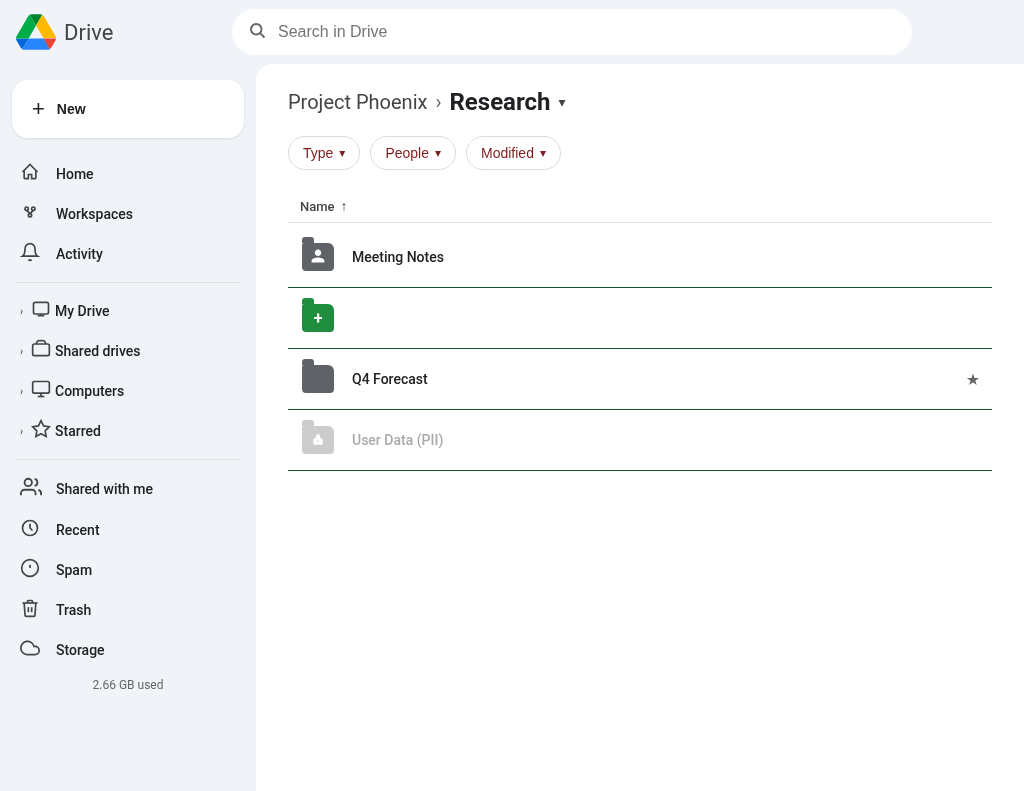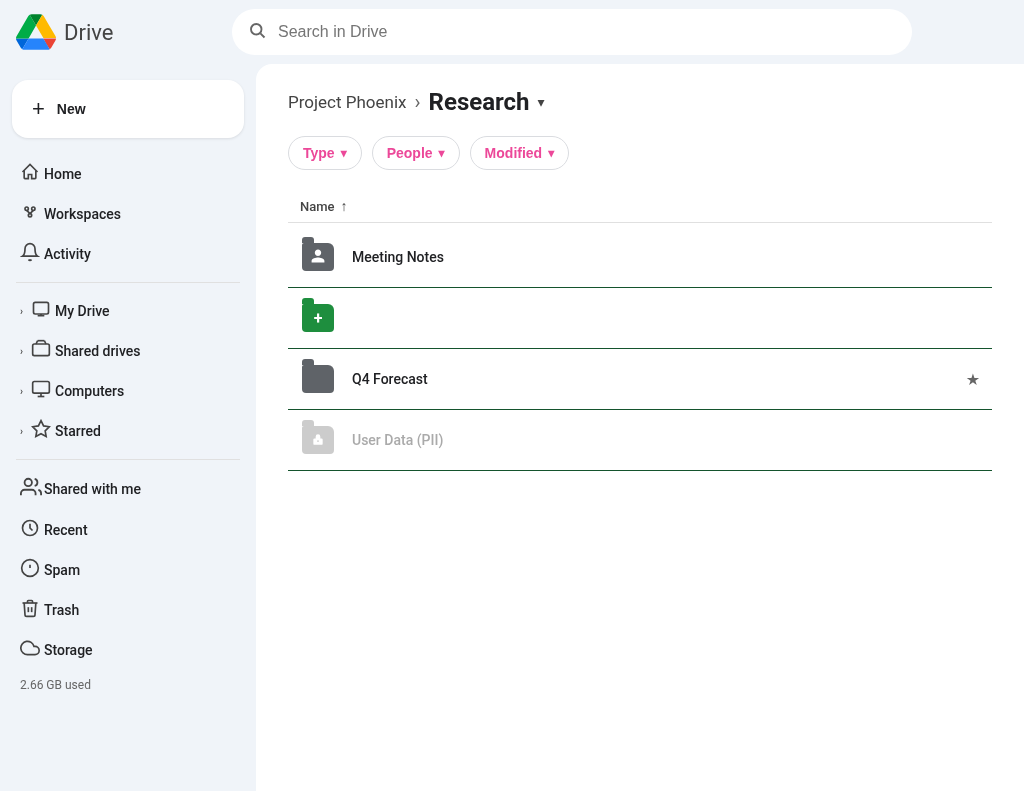--- a/index.html
+++ b/index.html
@@ -93,21 +93,21 @@
     }
     .new-plus {
       font-size: 22px;
       font-weight: 300;
       color: #202124;
     }
 
     .sidebar-item {
       display: flex;
       align-items: center;
-      gap: 4px;
+      gap: 16px;
       padding: 8px 16px 8px 20px;
       cursor: pointer;
       border-radius: 0 24px 24px 0;
       margin-right: 16px;
       font-size: 14px;
       color: #202124;
       font-weight: 500;
     }
     .sidebar-item.expandable {
       gap: 4px;
@@ -129,41 +129,42 @@
     .sidebar-divider {
       height: 1px;
       background: #e0e0e0;
       margin: 8px 16px;
     }
 
     .storage-info {
       padding: 8px 20px;
       font-size: 12px;
       color: #666;
+      text-align: center;
     }
 
     
     .content-area {
       flex: 1;
       background: #fff;
       border-radius: 16px 0 0 0;
       padding: 24px 32px;
       overflow-y: auto;
       margin-top: 0;
     }
 
     
     .breadcrumb {
       display: flex;
       align-items: center;
       gap: 8px;
       margin-bottom: 20px;
     }
     .breadcrumb-parent {
-      font-size: 17px;
+      font-size: 20px;
       color: #444;
       font-weight: 400;
       cursor: pointer;
     }
     .breadcrumb-chevron {
       font-size: 20px;
       color: #666;
     }
     .breadcrumb-current {
       font-size: 24px;
@@ -185,23 +186,23 @@
     }
     .filter-btn {
       display: flex;
       align-items: center;
       gap: 6px;
       padding: 8px 14px;
       border: 1.5px solid #dadce0;
       border-radius: 20px;
       background: #fff;
       font-size: 14px;
-      color: #ec4899;
-      cursor: pointer;
-      font-weight: 700;
+      color: #7f1d1d;
+      cursor: pointer;
+      font-weight: 400;
     }
     .filter-chevron { font-size: 12px; }
 
     
     .table-header {
       display: flex;
       align-items: center;
       padding: 8px 12px;
       border-bottom: 1px solid #e0e0e0;
       margin-bottom: 4px;

